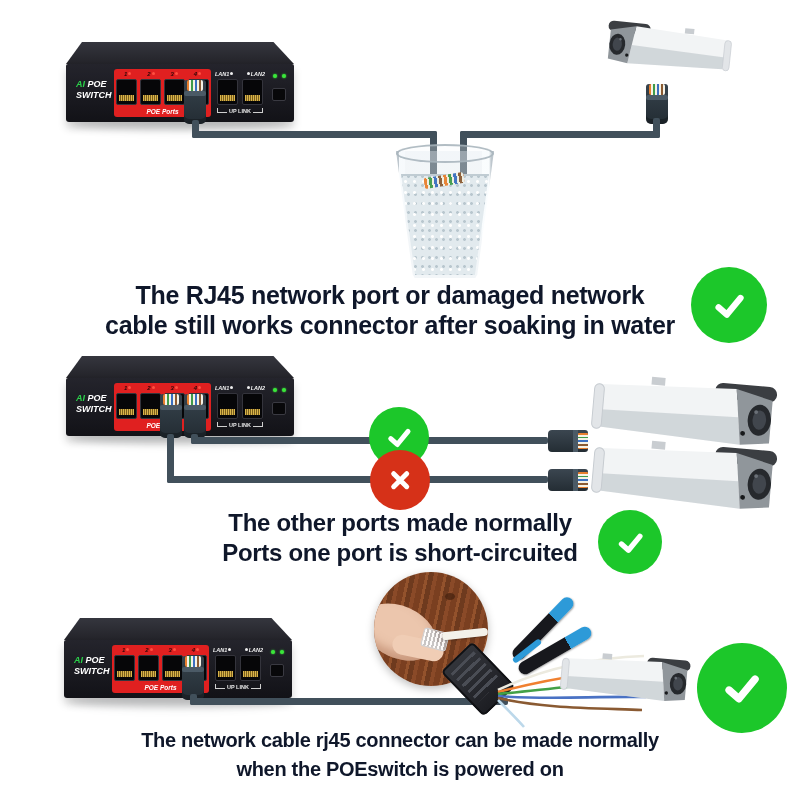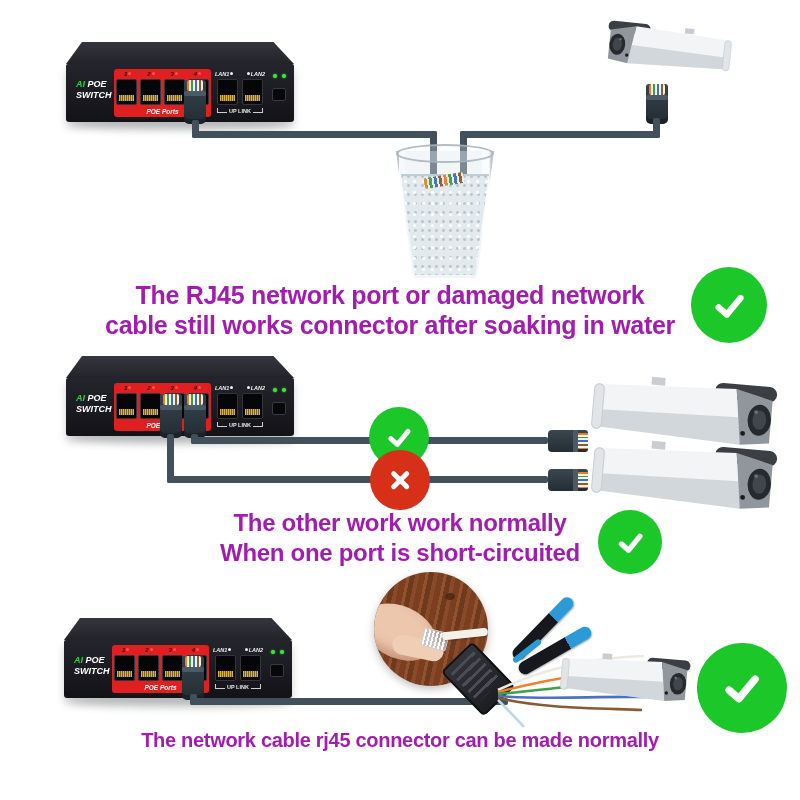--- a/index.html
+++ b/index.html
@@ -1,21 +1,21 @@
 <!DOCTYPE html>
 <html><head>
 <meta charset="utf-8">
 <style>
   html,body{margin:0;padding:0;background:#fff;}
   .canvas{position:relative;width:800px;height:800px;background:#fff;overflow:hidden;
           font-family:"Liberation Sans",sans-serif;}
   .abs{position:absolute;}
 
   
-  .caption{position:absolute;text-align:center;color:#a21caf;font-weight:700;letter-spacing:-0.3px;}
+  .caption{position:absolute;text-align:center;color:#0f172a;font-weight:700;letter-spacing:-0.3px;}
   .caption .ln{display:block;}
   .cap-1{left:40px;top:280px;width:700px;font-size:25px;line-height:30px;}
   .cap-2{left:60px;top:508px;width:680px;font-size:24px;line-height:30px;}
   .cap-3{left:40px;top:726px;width:720px;font-size:20px;line-height:29px;}
 
   
   .badge{position:absolute;border-radius:50%;display:flex;align-items:center;justify-content:center;}
   .badge.pass{background:#1cc72a;}
   .badge.fail{background:#d63118;}
   .badge svg{width:64%;height:64%;}
@@ -324,22 +324,22 @@
       <rect x="2" y="12" width="10" height="46" rx="5" fill="#e2e5e8" stroke="#c6cbd0"></rect>
       <polygon points="148,5 186,14 186,58 156,62" fill="#90969b"></polygon>
       <ellipse cx="174" cy="35" rx="12" ry="16" fill="#26292d"></ellipse>
       <ellipse cx="174" cy="35" rx="7" ry="10" fill="#41464d"></ellipse>
       <circle cx="170" cy="27" r="2" fill="#6a7077"></circle>
       <circle cx="158" cy="50" r="2.5" fill="#17191b"></circle>
     </svg>
   </div>
 
   <div class="caption cap-2">
-    <span class="ln">The other work work normally</span>
-    <span class="ln">When one port is short-circuited</span>
+    <span class="ln">The other ports made normally</span>
+    <span class="ln">Ports one port is short-circuited</span>
   </div>
   <div class="badge pass" style="left:598px;top:510px;width:64px;height:64px;">
     <svg viewBox="0 0 100 100">
         <polyline points="28,54 45,69 73,35" fill="none" stroke="#fff" stroke-width="13" stroke-linecap="round" stroke-linejoin="round"></polyline>
       </svg>
   </div>
 
   <div class="switch abs" style="left:64px;top:618px;">
     <div class="sw-shadow" style="left:6px;top:76px;width:216px;height:14px;"></div>
     <div class="sw-top"></div>
@@ -428,20 +428,21 @@
       <polygon points="148,5 186,14 186,58 156,62" fill="#90969b"></polygon>
       <ellipse cx="174" cy="35" rx="12" ry="16" fill="#26292d"></ellipse>
       <ellipse cx="174" cy="35" rx="7" ry="10" fill="#41464d"></ellipse>
       <circle cx="170" cy="27" r="2" fill="#6a7077"></circle>
       <circle cx="158" cy="50" r="2.5" fill="#17191b"></circle>
     </svg>
   </div>
 
   <div class="caption cap-3">
     <span class="ln">The network cable rj45 connector can be made normally</span>
+    <span class="ln">when the POEswitch is powered on</span>
   </div>
   <div class="badge pass" style="left:697px;top:643px;width:90px;height:90px;">
     <svg viewBox="0 0 100 100">
         <polyline points="28,54 45,69 73,35" fill="none" stroke="#fff" stroke-width="13" stroke-linecap="round" stroke-linejoin="round"></polyline>
       </svg>
   </div>
 
 </div>
 
 </body></html>

